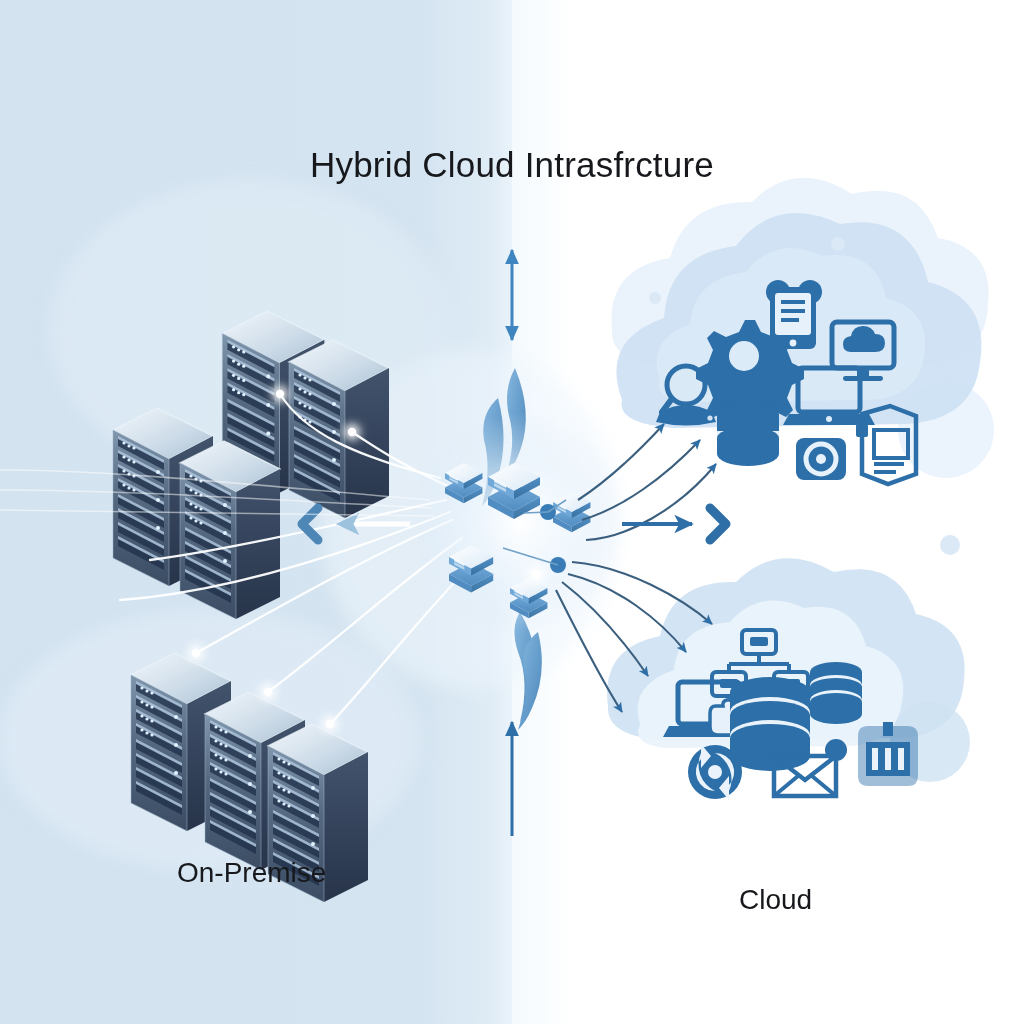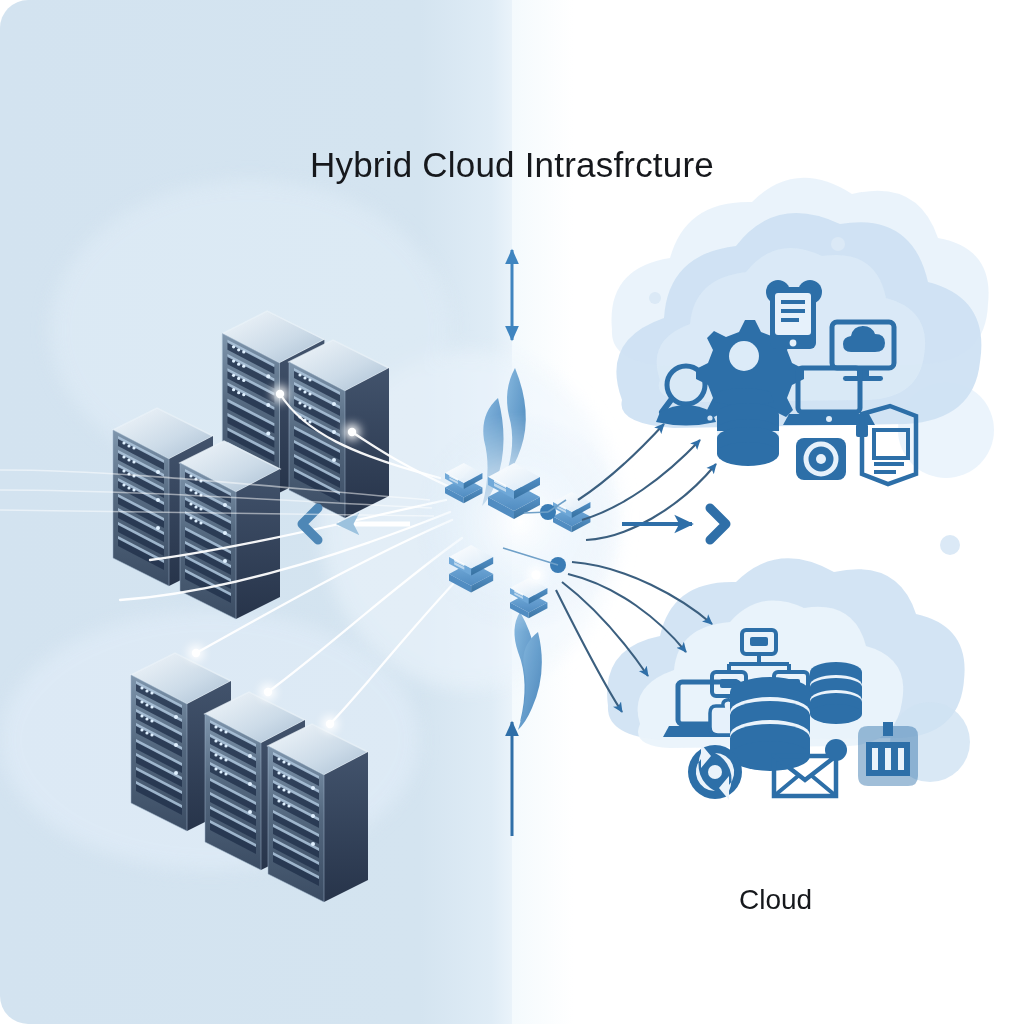--- a/index.html
+++ b/index.html
@@ -1,18 +1,18 @@
 <!DOCTYPE html>
 <html><head>
 <meta charset="utf-8">
 <style>
   html,body{margin:0;padding:0;background:#fff;}
   body{width:1024px;height:1024px;overflow:hidden;
        font-family:"Liberation Sans","DejaVu Sans",sans-serif;}
-  #stage{position:relative;width:1024px;height:1024px;overflow:hidden;background:#ffffff;border-radius:28px;}
+  #stage{position:relative;width:1024px;height:1024px;overflow:hidden;background:#ffffff;}
   #bgsvg{position:absolute;inset:0;width:1024px;height:1024px;}
   .txt{position:absolute;color:#16181c;white-space:nowrap;}
   #title{left:50%;transform:translateX(-50%);top:145px;font-size:35px;letter-spacing:.2px;}
   #lbl-onprem{left:177px;top:857px;font-size:28px;}
   #lbl-cloud{left:739px;top:884px;font-size:28px;}
 </style>
 </head>
 <body>
 
 <div id="stage">
@@ -425,15 +425,16 @@
   </g>
 
   <g stroke="#ffffff" stroke-width="1.6" opacity=".5" fill="none">
     <path d="M0,470 C120,470 260,486 430,500"></path>
     <path d="M0,490 C130,490 270,500 432,508"></path>
     <path d="M0,510 C130,512 272,514 434,516"></path>
   </g>
 </svg>
 
 <div class="txt" id="title">Hybrid Cloud Intrasfrcture</div>
+<div class="txt" id="lbl-onprem">On-Premise</div>
 <div class="txt" id="lbl-cloud">Cloud</div>
 
 </div>
 
 </body></html>

